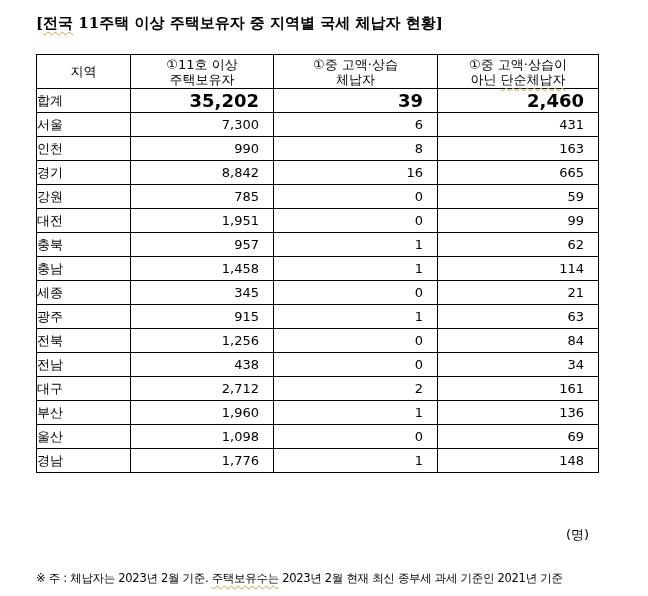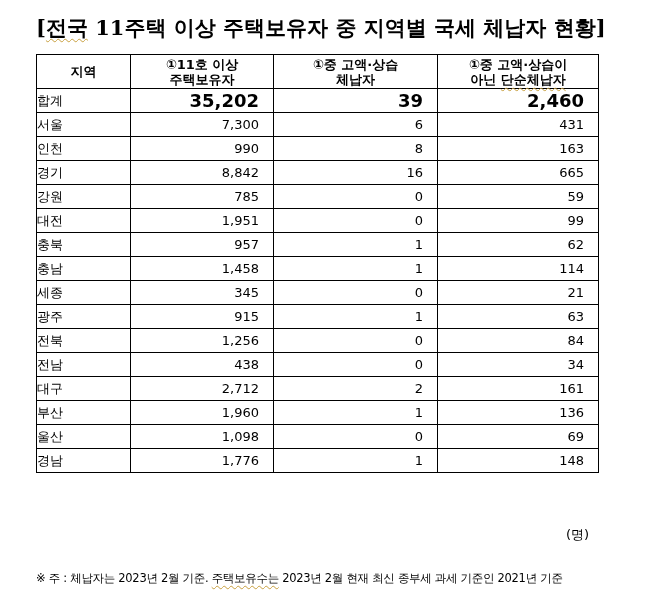--- a/index.html
+++ b/index.html
@@ -14,21 +14,21 @@
       overflow: hidden;
       font-family: "DejaVu Sans", sans-serif;
       color: #000;
     }
     .title {
       position: absolute;
       left: 36px;
       top: 14px;
       font-family: "DejaVu Serif", serif;
       font-weight: bold;
-      font-size: 21px;
+      font-size: 15px;
       letter-spacing: 0px;
       white-space: nowrap;
     }
     .squiggle {
       text-decoration: underline wavy #c8a040;
       text-decoration-thickness: 1px;
       text-underline-offset: 3px;
     }
     table.data {
       position: absolute;
@@ -40,21 +40,21 @@
       font-size: 13px;
     }
     table.data th, table.data td {
       border: 1px solid #000;
       padding: 0 14px 0 6px;
       height: 23px;
       line-height: 14px;
       white-space: nowrap;
     }
     table.data th {
-      font-weight: bold;
+      font-weight: normal;
       height: 33px;
       text-align: center;
       padding: 0 4px;
       line-height: 15px;
     }
     table.data td.region {
       text-align: left;
       padding: 0;
     }
     table.data td.num {

